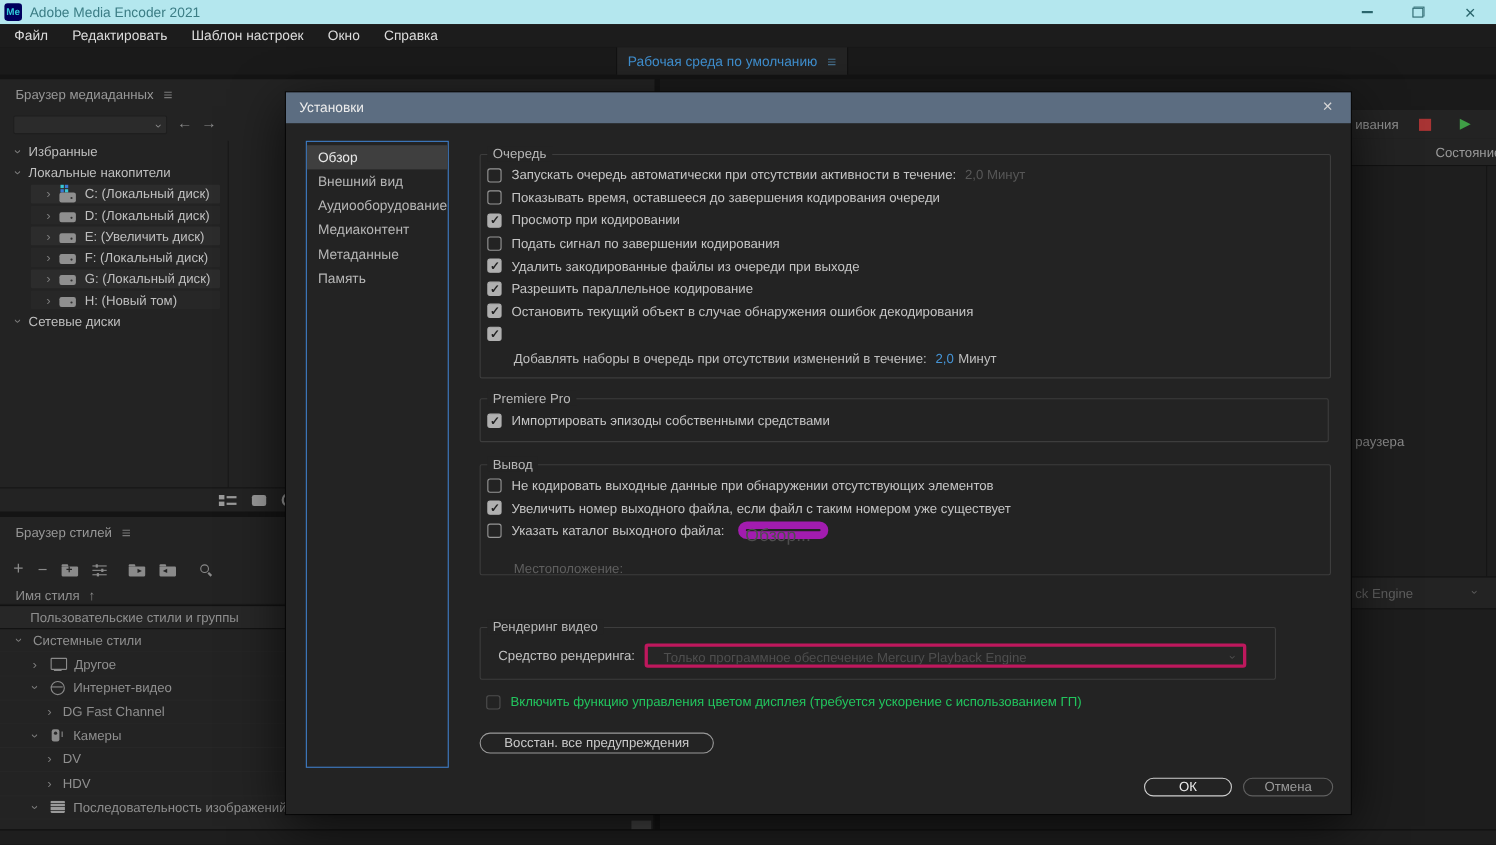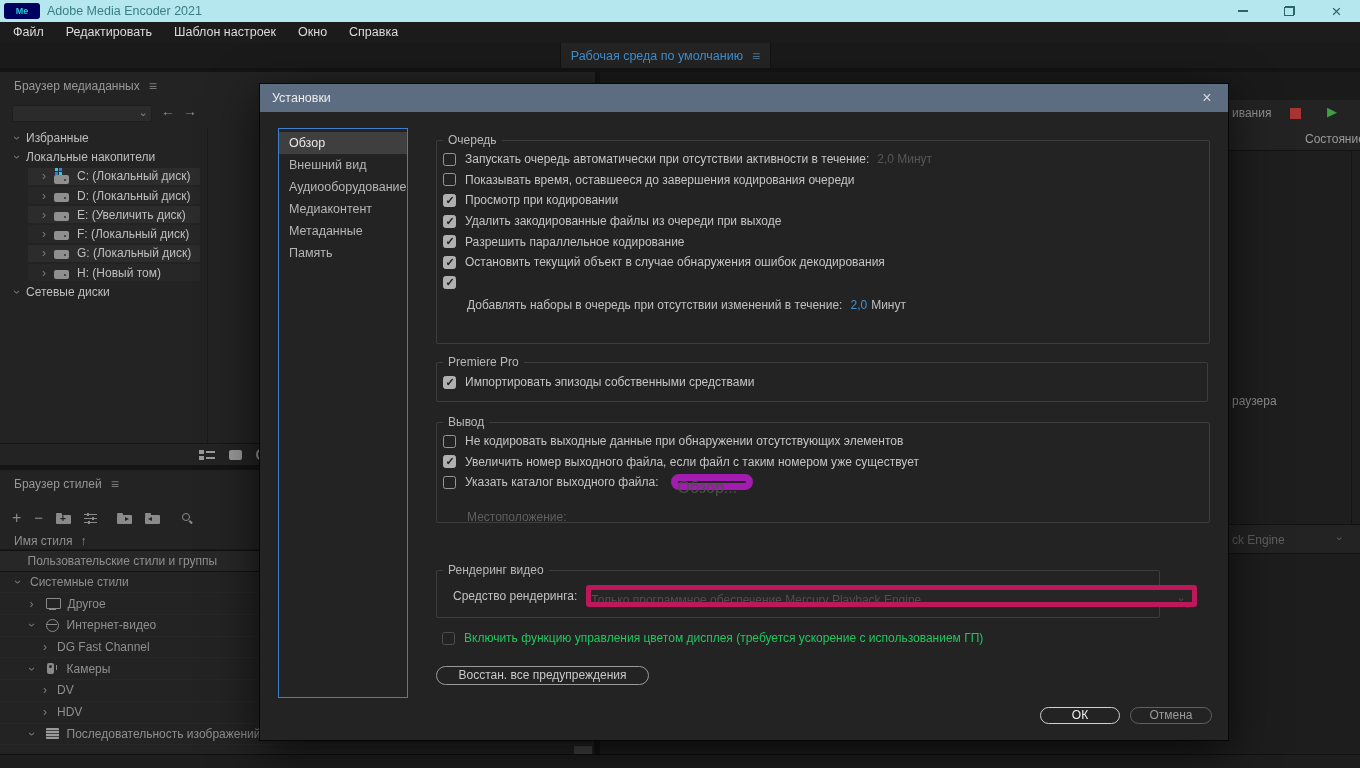--- a/index.html
+++ b/index.html
@@ -1,21 +1,21 @@
 <!DOCTYPE html>
 <html><head>
 <meta charset="utf-8">
 <style>
 *{margin:0;padding:0;box-sizing:border-box}
 html,body{width:1360px;height:768px;overflow:hidden}
 body{background:#141414;font-family:"Liberation Sans",sans-serif;font-size:12px;color:#c8c8c8}
 .screen{position:relative;width:1360px;height:768px}
 
 #titlebar{position:absolute;left:0;top:0;width:100%;height:22px;background:#b4e7ee;display:flex;align-items:center}
-#melogo{width:36px;height:16px;margin:0 7px 0 4px;background:#00005e;border-radius:3px;color:#31c9d8;font-size:9px;font-weight:bold;display:flex;align-items:center;justify-content:center;flex:none}
+#melogo{width:16px;height:16px;margin:0 7px 0 4px;background:#00005e;border-radius:3px;color:#31c9d8;font-size:9px;font-weight:bold;display:flex;align-items:center;justify-content:center;flex:none}
 #wtitle{color:#3c7d85;font-size:12.5px}
 #wcontrols{margin-left:auto;display:flex;height:100%}
 .wbtn{width:47px;height:100%;display:flex;align-items:center;justify-content:center;color:#2a656c}
 .min-ico{width:10px;height:2px;background:#2a656c}
 .res-ico{position:relative;width:11px;height:10px}
 .res-ico::before{content:"";position:absolute;right:0;top:0;width:8px;height:7px;border:1px solid #2a656c}
 .res-ico::after{content:"";position:absolute;left:0;bottom:0;width:8px;height:7px;border:1px solid #2a656c;background:#b4e7ee}
 .close-ico::before{content:"×";font-size:17px;line-height:1}
 
 #menubar{position:absolute;left:0;top:22px;width:100%;height:21px;background:#1c1c1c;display:flex;align-items:center;padding-left:2px}
@@ -144,21 +144,21 @@
 .cbl{color:#c5c5c5}
 .sfx{color:#575757;margin-left:8px}
 .sfx:empty,.bpill:empty{display:none}
 .bpill{margin-left:12px;width:82px;height:16px;line-height:14px;text-align:left;border:7px solid #a21caf;border-radius:8px;color:#4e4e4e;font-size:16px;flex:none}
 .subrow{display:flex;align-items:center;height:18px;margin-top:3px;padding-left:30px;color:#c0c0c0;white-space:nowrap}
 .subval{color:#4593d4;margin-left:8px}
 .subunit{margin-left:4px}
 #locrow{margin-top:17px;padding-left:30px;color:#5f5f5f;white-space:nowrap}
 #renderrow{display:flex;align-items:center;padding-left:16px;white-space:nowrap}
 #renderlabel{color:#c2c2c2}
-#renderdd{position:relative;margin-left:9px;width:611px;height:22px;background:#262626;border:5px solid #be185d;border-radius:3px;line-height:20px;padding-left:0;color:#4f4f4f;overflow:hidden;flex:none}
+#renderdd{position:relative;margin-left:9px;width:547px;height:22px;background:#262626;border:3px solid #be185d;border-radius:3px;line-height:20px;padding-left:14px;color:#4f4f4f;overflow:hidden;flex:none}
 #renderdd .dchev{position:absolute;right:9px;top:4px;color:#4f4f4f}
 #dcmrow{position:absolute;left:176px;top:544px}
 #dcmrow .cb{border-color:#4e4e4e}
 #dcmrow .cbl{color:#22c55e}
 #resetbtn{position:absolute;left:176px;top:582px;width:213px;height:19px;border:1px solid #9a9a9a;border-radius:9.5px;color:#cacaca;text-align:center;line-height:17px;font-size:12px}
 #okbtn{position:absolute;left:780px;top:623px;width:80px;height:17px;border:1px solid #cfcfcf;border-radius:8.5px;color:#ececec;text-align:center;line-height:15px}
 #cancelbtn{position:absolute;left:870px;top:623px;width:82px;height:17px;border:1px solid #606060;border-radius:8.5px;color:#9a9a9a;text-align:center;line-height:15px}
 </style>
 </head>
 <body>
@@ -405,20 +405,25 @@
             <span class="cbl" data-name="preference-label">Показывать время, оставшееся до завершения кодирования очереди</span>
 
           </div>
 
           <div class="cbrow checked" data-name="preference-row">
             <span class="cb" data-name="checkbox"></span>
             <span class="cbl" data-name="preference-label">Просмотр при кодировании</span>
 
           </div>
 
+          <div class="cbrow" data-name="preference-row">
+            <span class="cb" data-name="checkbox"></span>
+            <span class="cbl" data-name="preference-label">Подать сигнал по завершении кодирования</span>
+
+          </div>
 
           <div class="cbrow checked" data-name="preference-row">
             <span class="cb" data-name="checkbox"></span>
             <span class="cbl" data-name="preference-label">Удалить закодированные файлы из очереди при выходе</span>
 
           </div>
 
           <div class="cbrow checked" data-name="preference-row">
             <span class="cb" data-name="checkbox"></span>
             <span class="cbl" data-name="preference-label">Разрешить параллельное кодирование</span>

